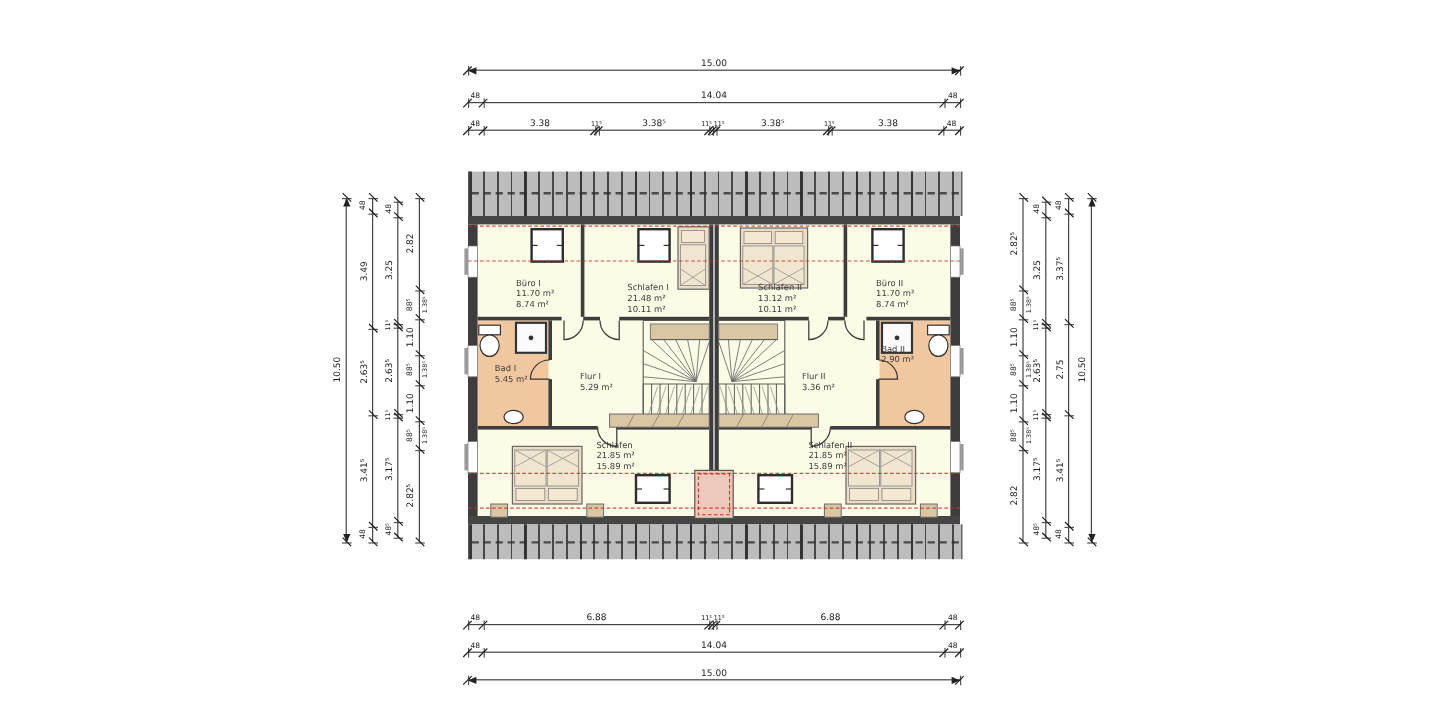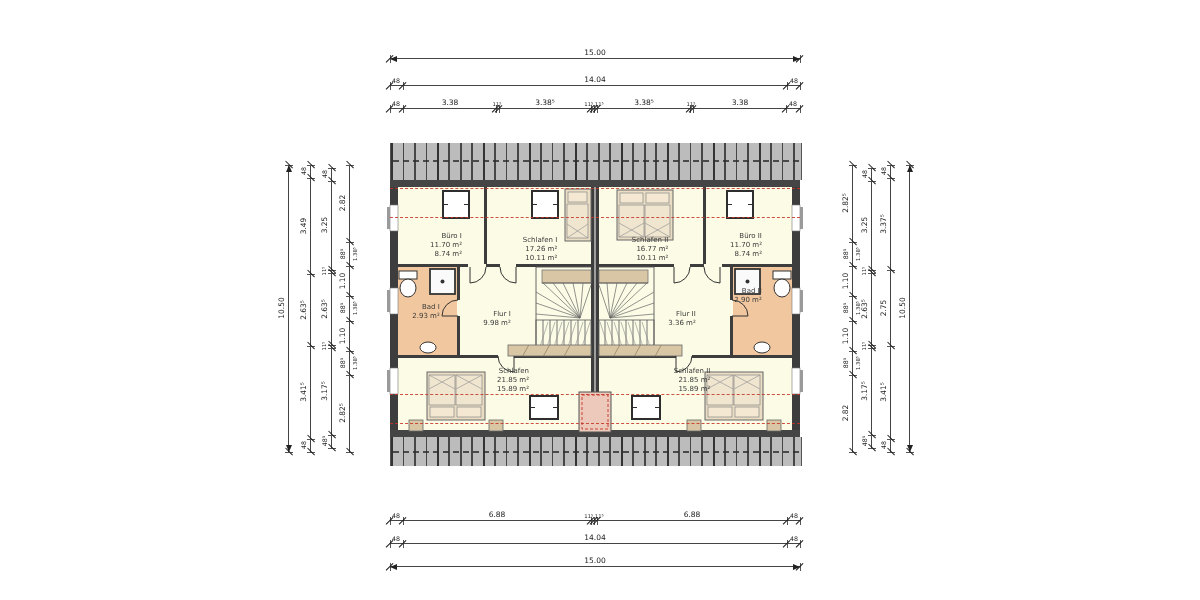--- a/index.html
+++ b/index.html
@@ -9,21 +9,21 @@
   .fill-room{position:absolute;background:#fbfbe6;}
   .fill-bath{position:absolute;background:#f1c79f;}
   .roof{position:absolute;background-color:#bcbcbc;
     background-image:
       repeating-linear-gradient(90deg, rgba(50,50,50,.85) 0px, rgba(50,50,50,.85) 1.5px, transparent 1.5px, transparent 11.5px),
       repeating-linear-gradient(90deg, rgba(40,40,40,.9) 0px, rgba(40,40,40,.9) 2px, transparent 2px, transparent 46px);
     border-left:1px solid #555;border-right:1px solid #555;}
   .roof-dash{position:absolute;left:2px;right:2px;border-top:2px dashed rgba(45,45,45,.8);}
   .eaves{position:absolute;background:#454545;}
   .redline{position:absolute;left:390px;width:410px;height:0;border-top:1.6px dashed #c43326;opacity:.85;}
-  .room-label{position:absolute;transform:translateX(-50%);text-align:right;
+  .room-label{position:absolute;transform:translateX(-50%);text-align:left;
     font-size:7px;line-height:9px;color:#3a3a3a;white-space:nowrap;}
   .dimline{position:absolute;background:#444;}
   .tick{position:absolute;background:#1d1d1d;}
   .stub{position:absolute;background:#555;}
   .dim-label{position:absolute;font-size:7.5px;color:#222;white-space:nowrap;}
   .dim-label.s{font-size:6.3px;}
   .dim-label.t{font-size:5.3px;}
   .dim-label.h{transform:translate(-50%,-100%);}
   .dim-label.v{transform:translate(-50%,-50%) rotate(-90deg);}
   .arr{position:absolute;width:0;height:0;}
@@ -227,40 +227,40 @@
       <div class="redline" style="top: 422.5px;"></div>
     </div>
 
   <div class="room-label" style="left:446px;top:232px">
     <div>Büro I</div>
     <div>11.70 m²</div>
     <div>8.74 m²</div>
   </div>
   <div class="room-label" style="left:540px;top:236px">
     <div>Schlafen I</div>
-    <div>17.26 m²</div>
+    <div>21.48 m²</div>
     <div>10.11 m²</div>
   </div>
   <div class="room-label" style="left:650px;top:236px">
     <div>Schlafen II</div>
-    <div>16.77 m²</div>
+    <div>13.12 m²</div>
     <div>10.11 m²</div>
   </div>
   <div class="room-label" style="left:746px;top:232px">
     <div>Büro II</div>
     <div>11.70 m²</div>
     <div>8.74 m²</div>
   </div>
   <div class="room-label" style="left:426px;top:303px">
     <div>Bad I</div>
-    <div>2.93 m²</div>
+    <div>5.45 m²</div>
   </div>
   <div class="room-label" style="left:497px;top:310px">
     <div>Flur I</div>
-    <div>9.98 m²</div>
+    <div>5.29 m²</div>
   </div>
   <div class="room-label" style="left:682px;top:310px">
     <div>Flur II</div>
     <div>3.36 m²</div>
   </div>
   <div class="room-label" style="left:748px;top:287px">
     <div>Bad II</div>
     <div>2.90 m²</div>
   </div>
   <div class="room-label" style="left:513px;top:367px">

